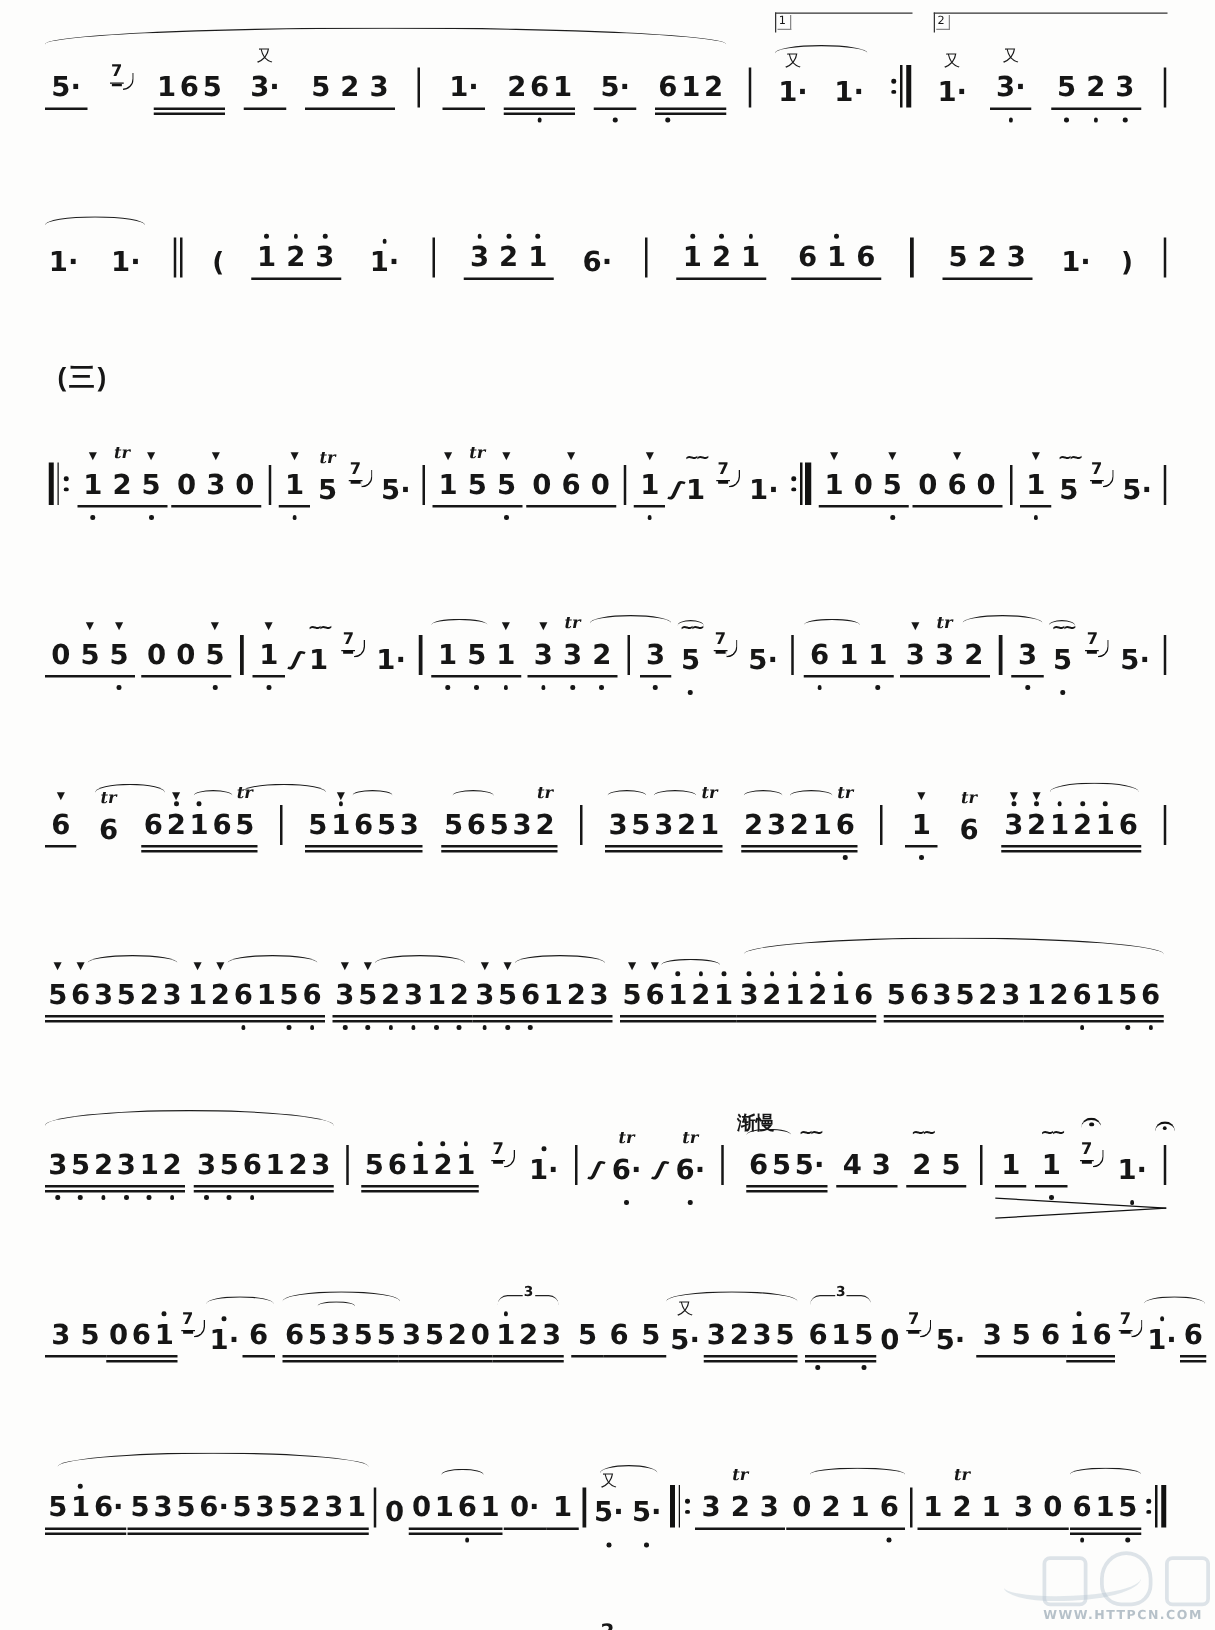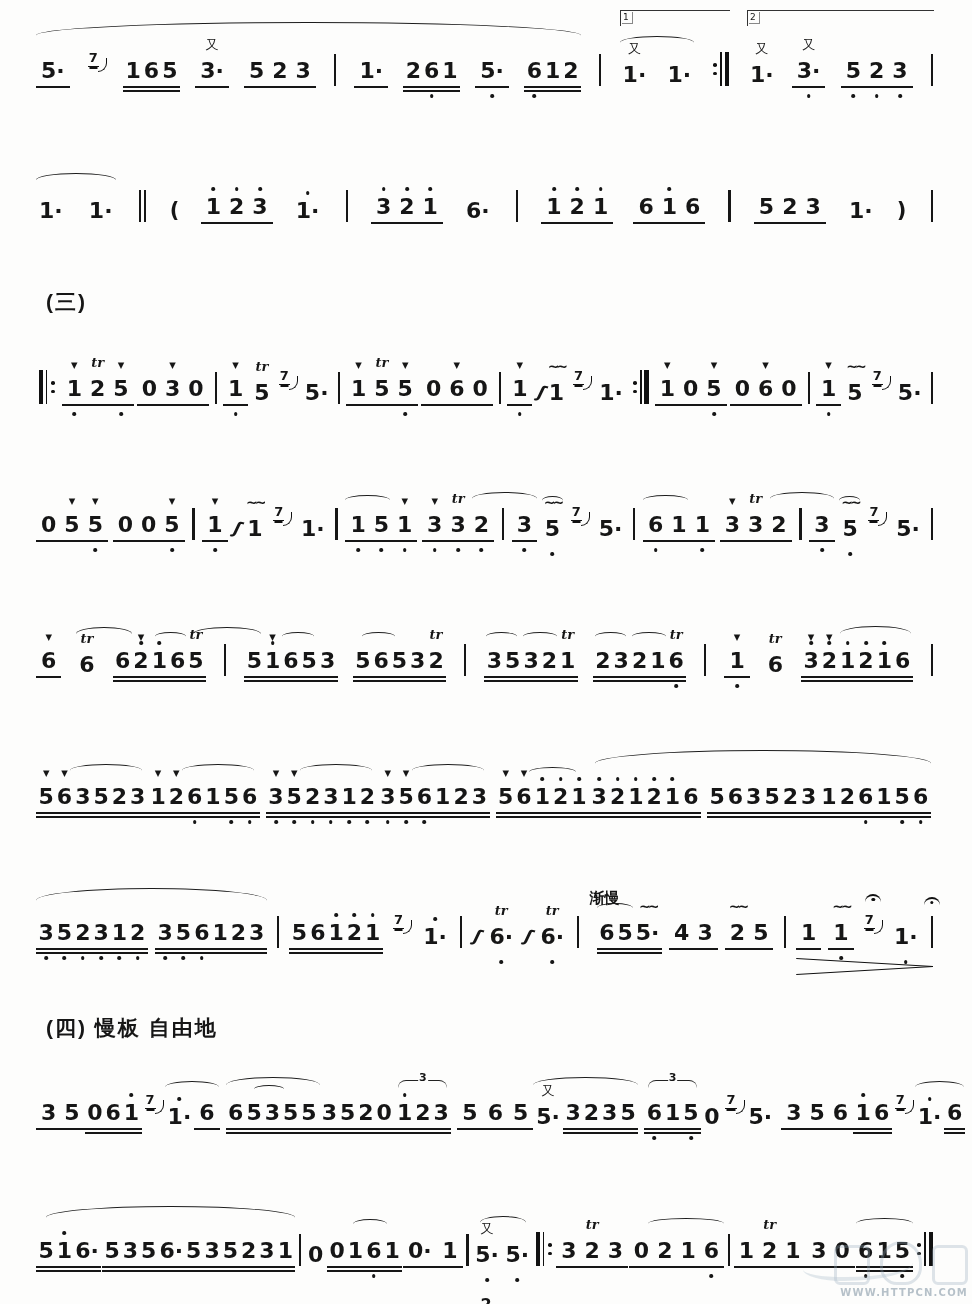--- a/index.html
+++ b/index.html
@@ -67,21 +67,21 @@
       border-radius:8px 8px 0 0;}
   .t3n{position:absolute;left:50%;top:-10px;transform:translateX(-50%);font-size:11px;
        font-weight:bold;background:#fdfdfc;padding:0 1px;}
   
   .lblw{width:0;position:relative;align-self:flex-end;}
   .tempolbl{position:absolute;left:0;bottom:42px;font-size:15px;font-weight:bold;white-space:nowrap;
             font-family:"Liberation Sans","DejaVu Sans",sans-serif;}
   
   .footer{position:absolute;left:50%;bottom:-10px;transform:translateX(-50%);
           font-size:16px;font-weight:bold;}
-  .watermark{position:absolute;right:4px;bottom:6px;text-align:right;pointer-events:none;opacity:.75;}
+  .watermark{position:absolute;right:4px;bottom:6px;text-align:center;pointer-events:none;opacity:.75;}
   .wm-logo{position:relative;height:44px;margin-bottom:2px;}
   .wm-blob{display:inline-block;width:30px;height:34px;border:3px solid rgba(150,172,188,.42);
            border-radius:6px;margin-left:5px;vertical-align:bottom;}
   .wm-blob.b2{width:36px;height:38px;border-radius:50% 50% 40% 40%;}
   .wm-swoosh{position:absolute;left:-26px;bottom:4px;width:110px;height:26px;
              border-bottom:4px solid rgba(150,172,188,.35);border-radius:0 0 100% 60%;}
   .wm-text{font-size:10px;font-weight:bold;letter-spacing:1.2px;color:#9fadb8;}
 </style>
 </head>
 <body>
@@ -1196,21 +1196,20 @@
           <span class="ferm topf"></span>
         </div>
         <div class="slur" style="left: 0px; width: 231px; height: 24px; top: 10px;"></div>
         <div class="slur" style="left: 561px; width: 35.75px; height: 9px; top: 25px;"></div>
         <div class="hairpin" style="left: 760px; width: 137px; top: 80px;">
           <span class="hpl" style="transform-origin: right center; transform: rotate(3.34194deg);"></span>
           <span class="hpl" style="transform-origin: right center; transform: rotate(-3.34194deg);"></span>
         </div>
       </div>
     </div>
-    <div class="section">(四) 慢板 自由地</div>
     <div class="sys">
       <div class="row">
         <div class="g u1">
           <span class="note">
             <span class="dg">3</span>
           </span>
           <span class="note">
             <span class="dg">5</span>
           </span>
         </div>

